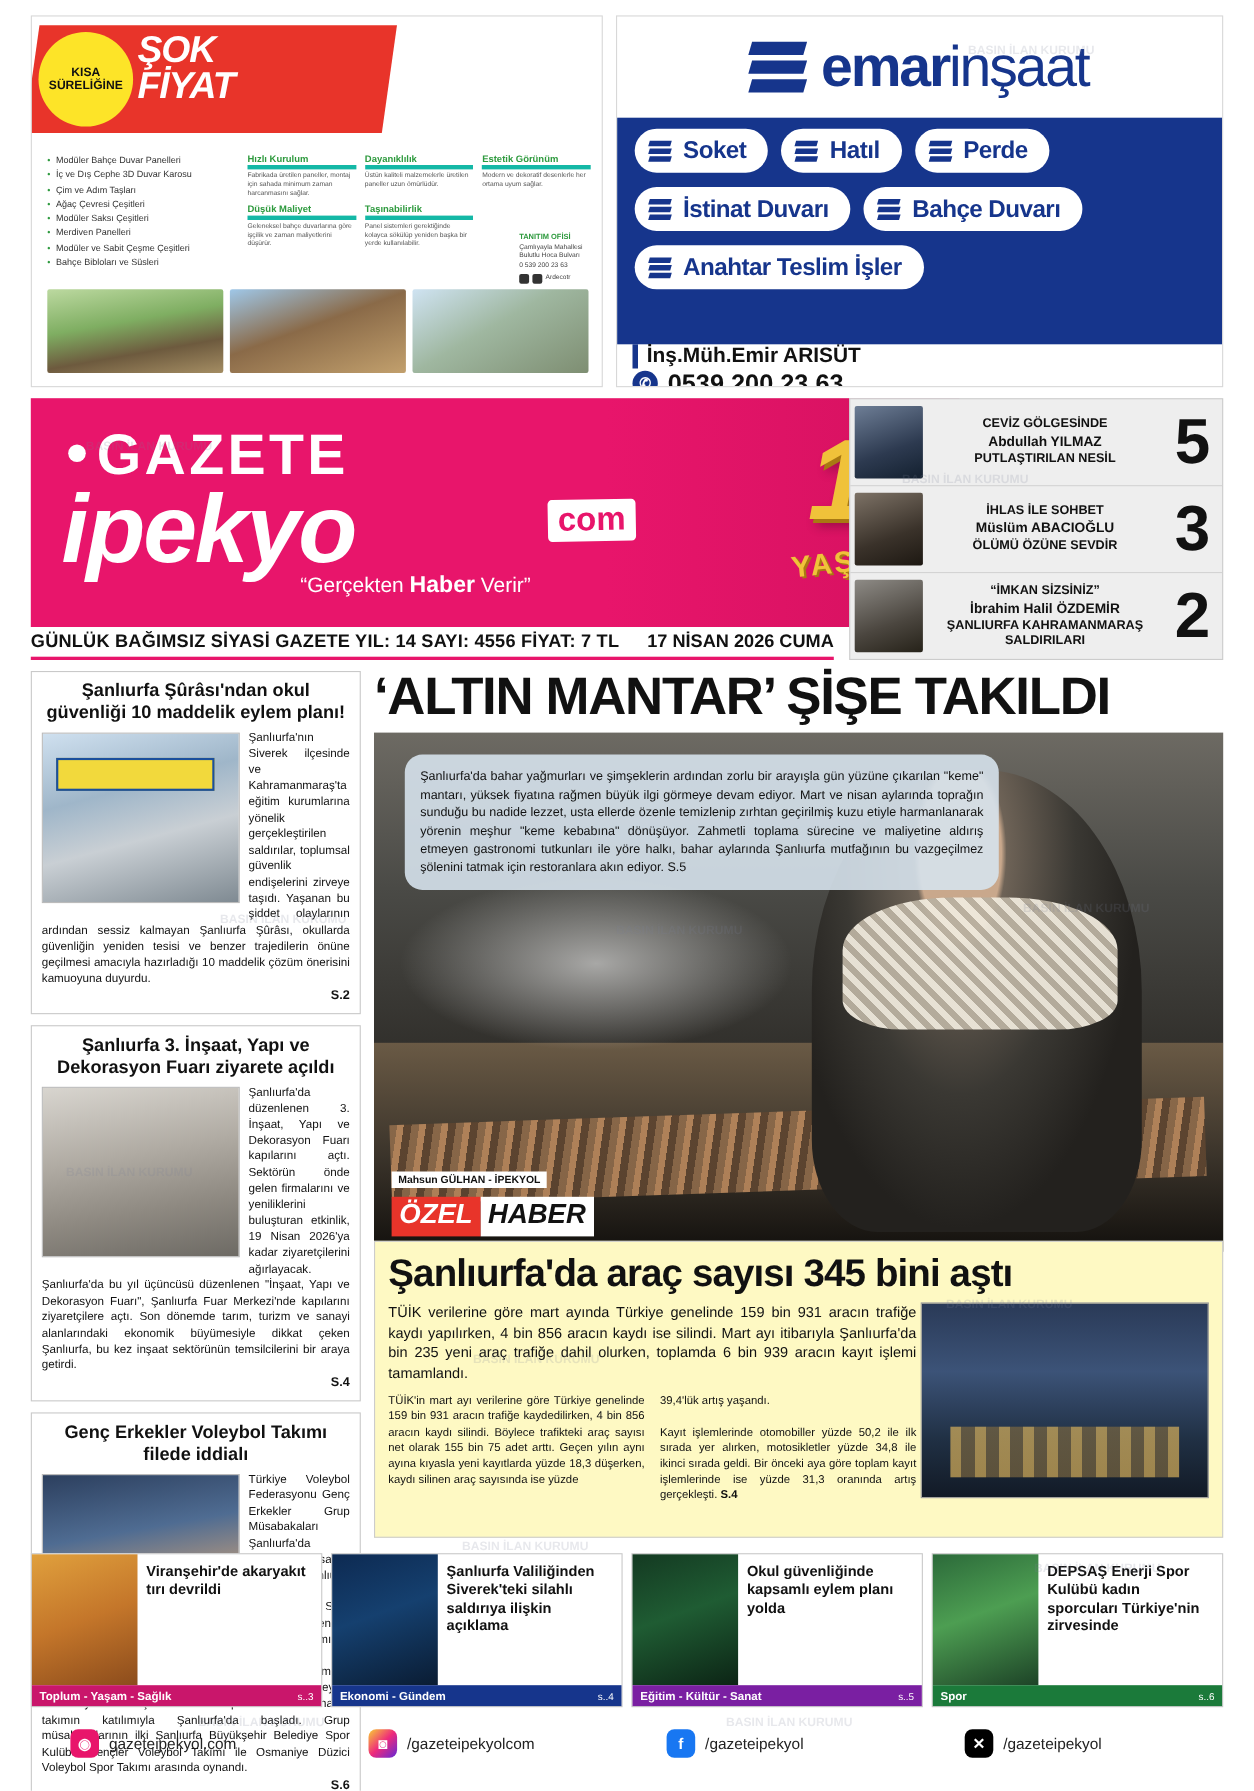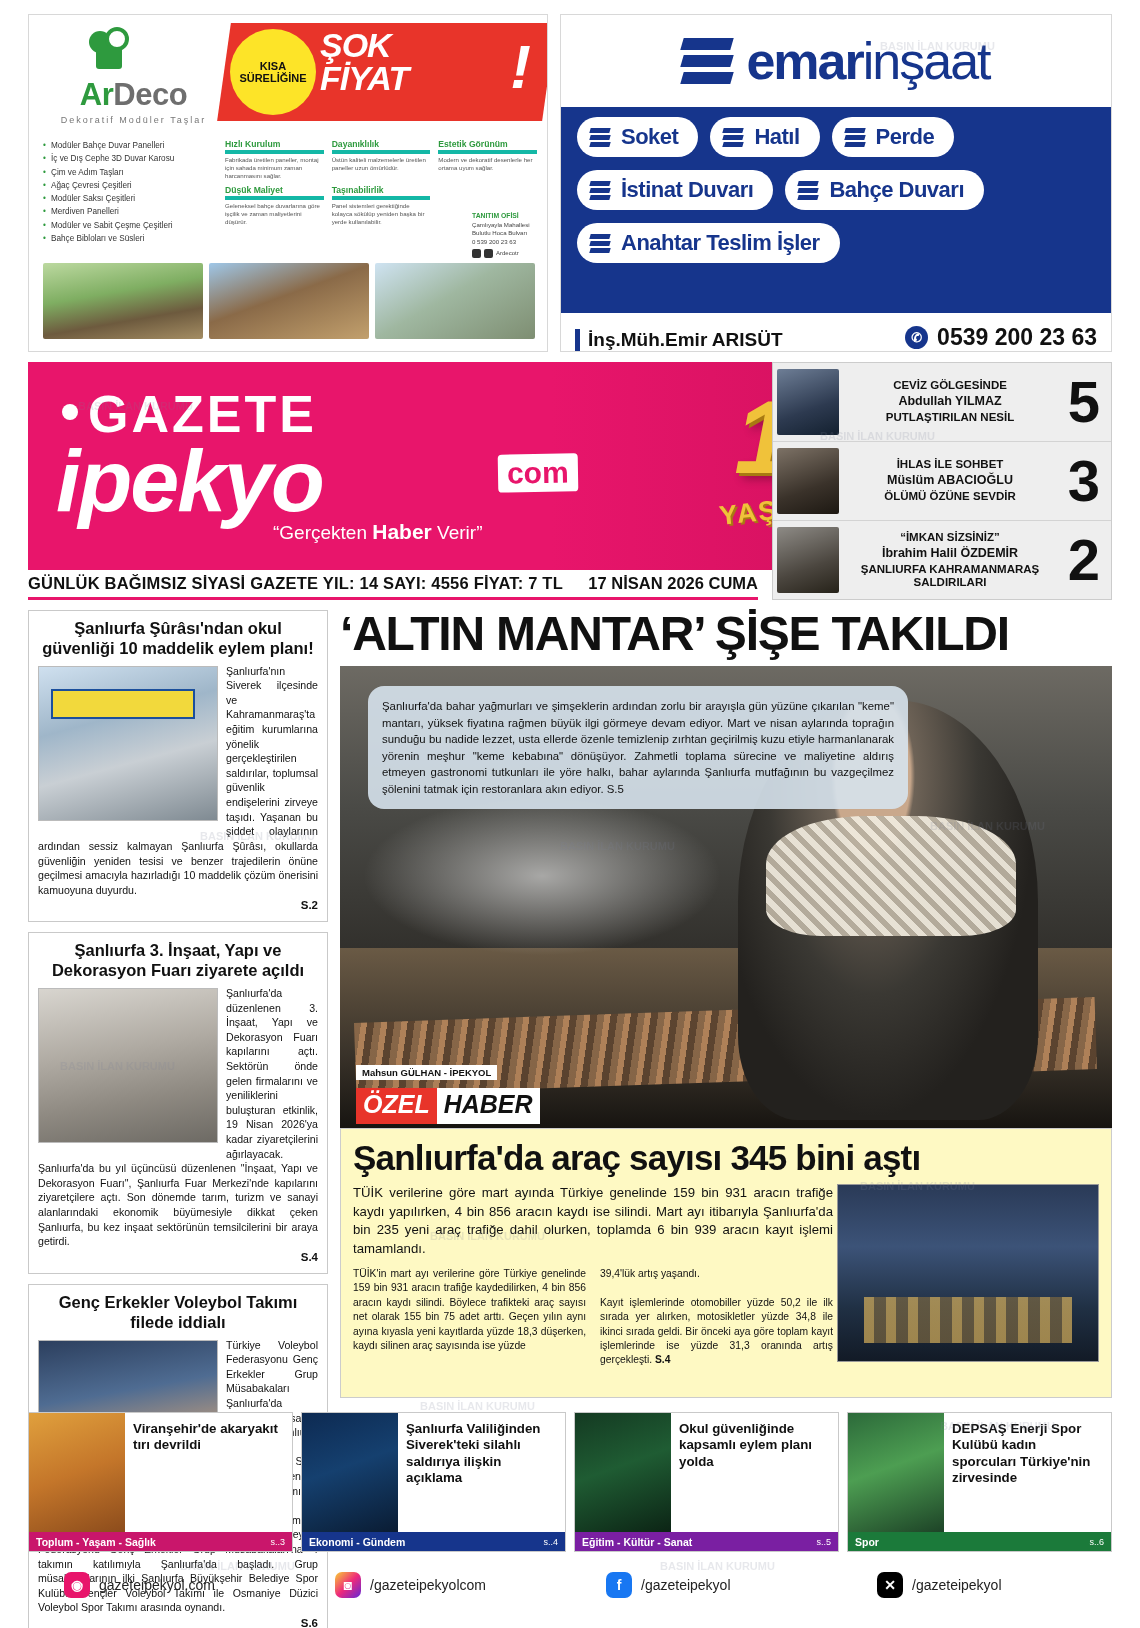--- a/index.html
+++ b/index.html
@@ -56,21 +56,21 @@
   .emar-e i:nth-child(3){ top:38px; width:50px; }
   .emar-word { font-size:52px; font-weight:bold; color:#16358c; letter-spacing:-2px; }
   .emar-word span { font-weight:normal; color:#16358c; }
   .emar-blue { height:206px; background:#16358c; padding:10px 16px 0; }
   .pill-row { display:flex; gap:12px; margin-bottom:13px; }
   .pill { background:#fff; border-radius:26px; padding:7px 20px 7px 13px; display:flex; align-items:center; gap:9px; }
   .pill .mini-e { width:22px; height:20px; position:relative; flex:0 0 auto; }
   .pill .mini-e i { position:absolute; left:0; height:5px; background:#16358c; transform:skewX(-16deg); width:20px; }
   .pill .mini-e i:nth-child(1){top:1px;} .pill .mini-e i:nth-child(2){top:8px;} .pill .mini-e i:nth-child(3){top:15px;}
   .pill span { font-size:22px; font-weight:bold; color:#16358c; letter-spacing:-0.5px; }
-  .emar-foot { height:38px; display:flex; align-items:flex-end; justify-content:space-between; padding:0 14px; }
+  .emar-foot { height:38px; display:flex; align-items:flex-start; justify-content:space-between; padding:0 14px;flex-direction:column; }
   .emar-person { font-size:19px; font-weight:bold; color:#111; border-left:5px solid #16358c; padding-left:8px; }
   .emar-phone { display:flex; align-items:center; gap:9px; font-size:23px; font-weight:bold; color:#111; }
   .ph-ic { width:23px; height:23px; border-radius:50%; background:#16358c; color:#fff; font-size:13px; display:flex; align-items:center; justify-content:center; }
 
   
   .masthead { position:absolute; left:28px; top:362px; width:844px; height:208px; background:linear-gradient(90deg,#e8156b 0%,#e8156b 62%,#d4115f 100%); overflow:hidden; }
   .mh-gazete { position:absolute; left:60px; top:22px; font-size:52px; font-weight:bold; color:#fff; letter-spacing:3px; }
   .mh-dot { position:absolute; left:34px; top:42px; width:16px; height:16px; background:#fff; border-radius:50%; }
   .mh-ipekyo { position:absolute; left:28px; top:68px; font-size:88px; font-weight:bold; color:#fff; letter-spacing:-2px; font-style:italic; }
   .mh-com { position:absolute; left:470px; top:92px; background:#fff; color:#e8156b; font-size:30px; font-weight:bold; padding:2px 9px; border-radius:4px; transform:rotate(-1deg); }
@@ -160,29 +160,20 @@
 </style>
 </head>
 <body>
 
 <div class="page">
 
   <div class="topads">
 
     <div class="ad-ardeco">
       <div class="ardeco-head">
-        <div class="ardeco-logo">
-          <div class="ardeco-mark">
-              <div class="g1"></div>
-              <div class="g2"></div>
-              <div class="g3"></div>
-            </div>
-          <div class="ardeco-name"><b>Ar</b>Deco</div>
-          <div class="ardeco-sub">Dekoratif Modüler Taşlar</div>
-        </div>
         <div class="ardeco-promo">
           <div class="sok-band"></div>
           <div class="sok-text">
             <div>ŞOK</div>
             <div>FİYAT</div>
           </div>
           <div class="sok-excl">!</div>
           <div class="kisa-badge">
             <span>KISA</span>
             <span>SÜRELİĞİNE</span>

